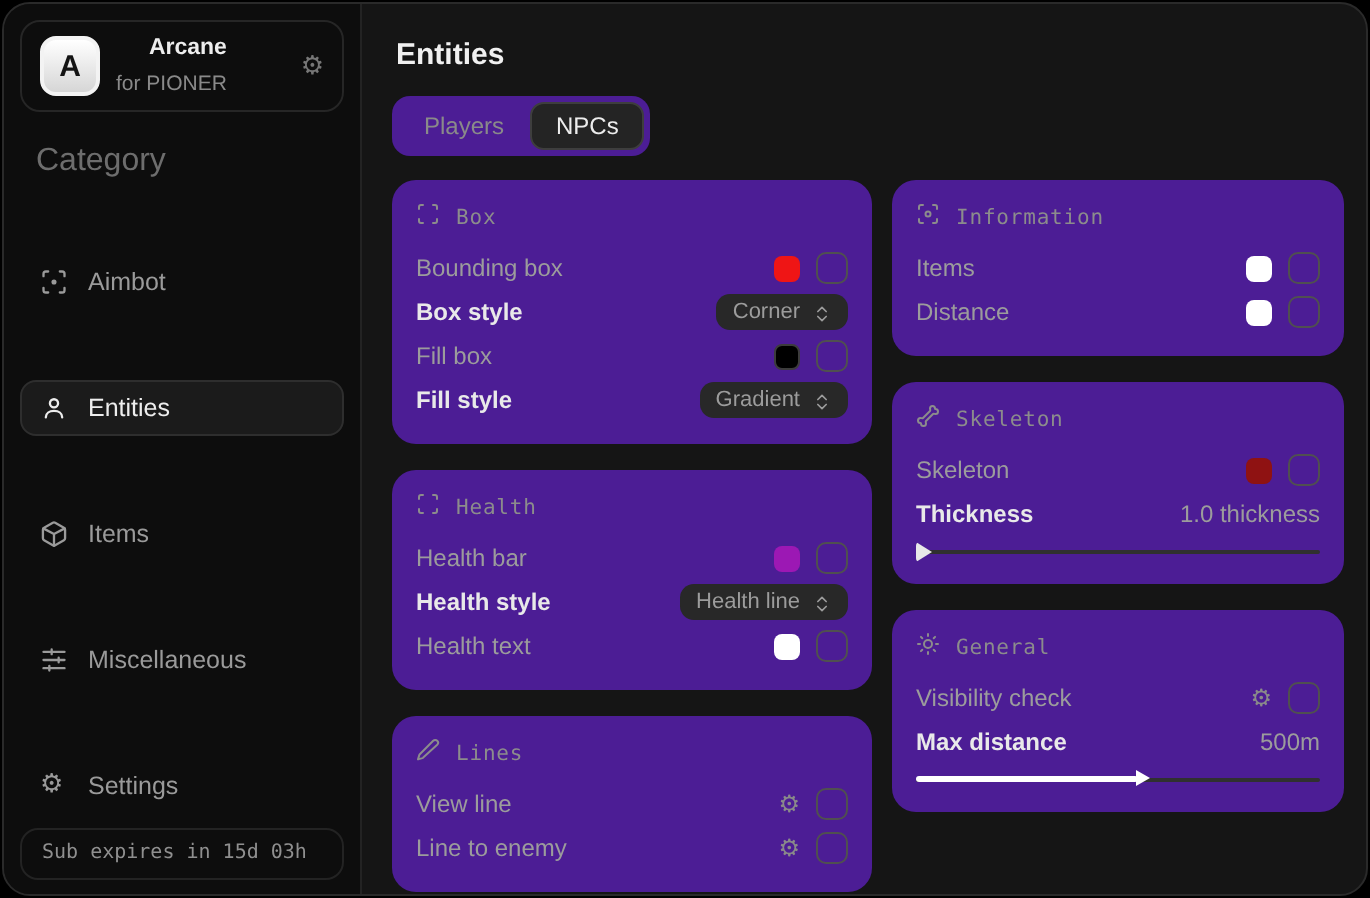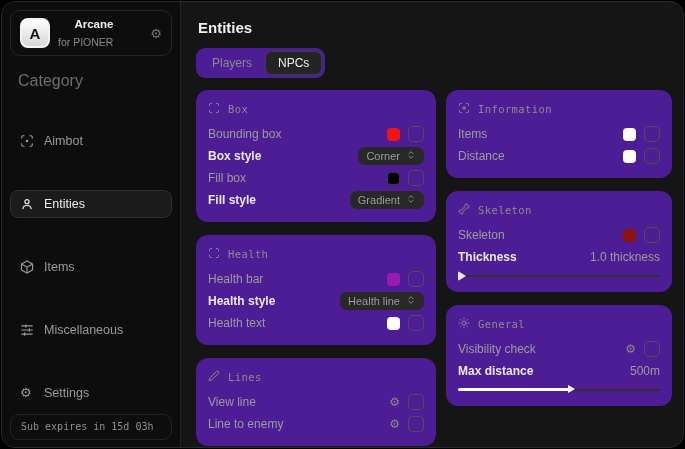--- a/index.html
+++ b/index.html
@@ -37,21 +37,21 @@
   .card-header { display:flex; align-items:center; gap:8px; color:#8c8c8c; margin-bottom:5px; height:18px; }
   .card-header svg { width:12px; height:12px; stroke:#8c8c8c; fill:none; stroke-width:2; stroke-linecap:round; stroke-linejoin:round; }
   .card-title { font-family:"DejaVu Sans Mono",monospace; font-size:10.5px; letter-spacing:.4px; }
   .row { display:flex; align-items:center; justify-content:space-between; height:22px; }
   .row-label { font-size:12px; color:#9c9c9c; }
   .row-label.strong { color:#e9e9e9; font-weight:600; }
   .controls { display:flex; align-items:center; gap:8px; }
   .swatch { width:13px; height:13px; border-radius:4px; }
   .swatch.bordered { border:1px solid #3c3c3c; }
   .checkbox { width:16px; height:16px; border-radius:5px; border:1.5px solid #505050; background:transparent; cursor:pointer; }
-  .select { display:flex; align-items:flex-start; gap:6px; background:#282828; border-radius:7px; padding:3px 8px; font-size:11px; color:#9c9c9c; cursor:pointer; }
+  .select { display:flex; align-items:flex-end; gap:6px; background:#282828; border-radius:7px; padding:3px 8px; font-size:11px; color:#9c9c9c; cursor:pointer; }
   .select svg { width:10px; height:10px; stroke:#9c9c9c; fill:none; stroke-width:2; stroke-linecap:round; stroke-linejoin:round; }
   .row-gear { color:#8a8a8a; font-size:12px; font-family:"DejaVu Sans",sans-serif; line-height:1; cursor:pointer; }
   .value { font-size:12px; color:#9c9c9c; }
   .slider { position:relative; height:11px; margin-top:2px; cursor:pointer; }
   .slider-track { position:absolute; top:5px; left:0; right:0; height:2px; background:#303030; border-radius:2px; }
   .slider-fill { position:absolute; top:4px; left:0; height:3px; background:#fff; border-radius:2px; }
   .slider-fill .arrowhead { position:absolute; right:-6px; top:-3px; width:0; height:0; border-left:7px solid #fff; border-top:4.5px solid transparent; border-bottom:4.5px solid transparent; }
   .slider-handle { position:absolute; left:0; top:1px; width:0; height:0; border-left:8px solid #e8e8e8; border-top:5px solid transparent; border-bottom:5px solid transparent; border-radius:2px; }
 </style>
 </head>

